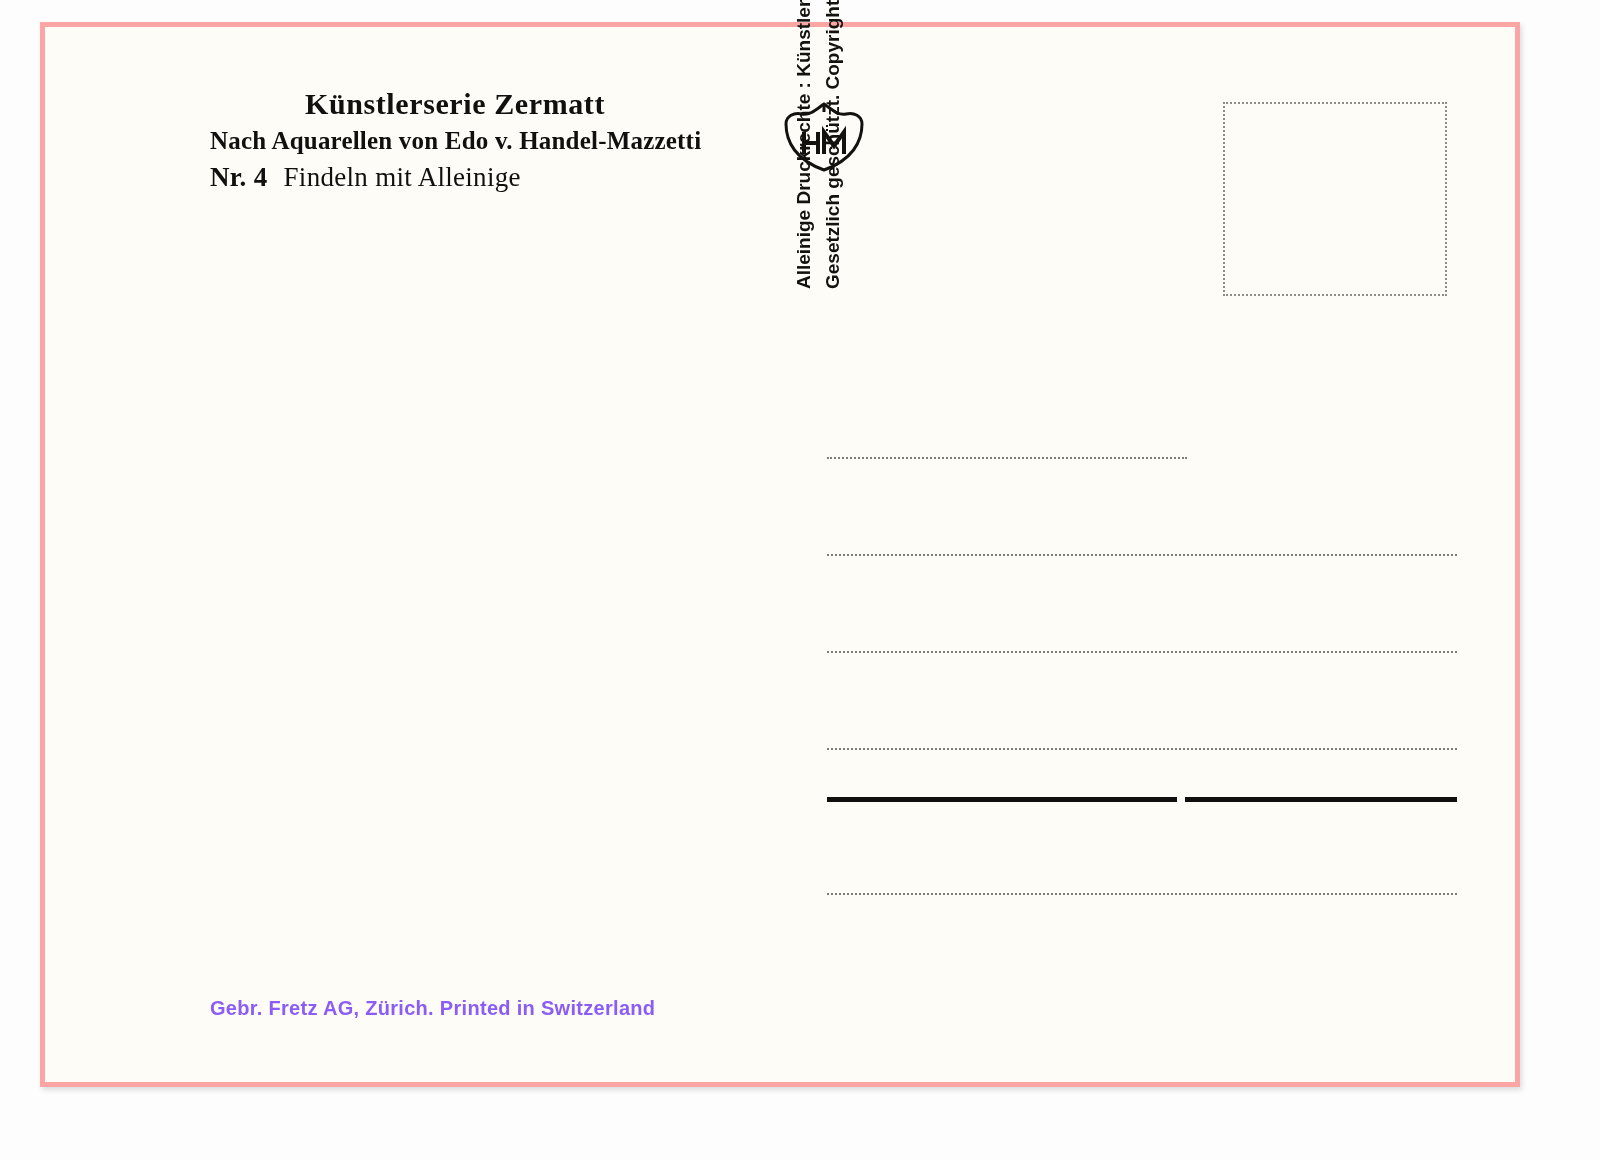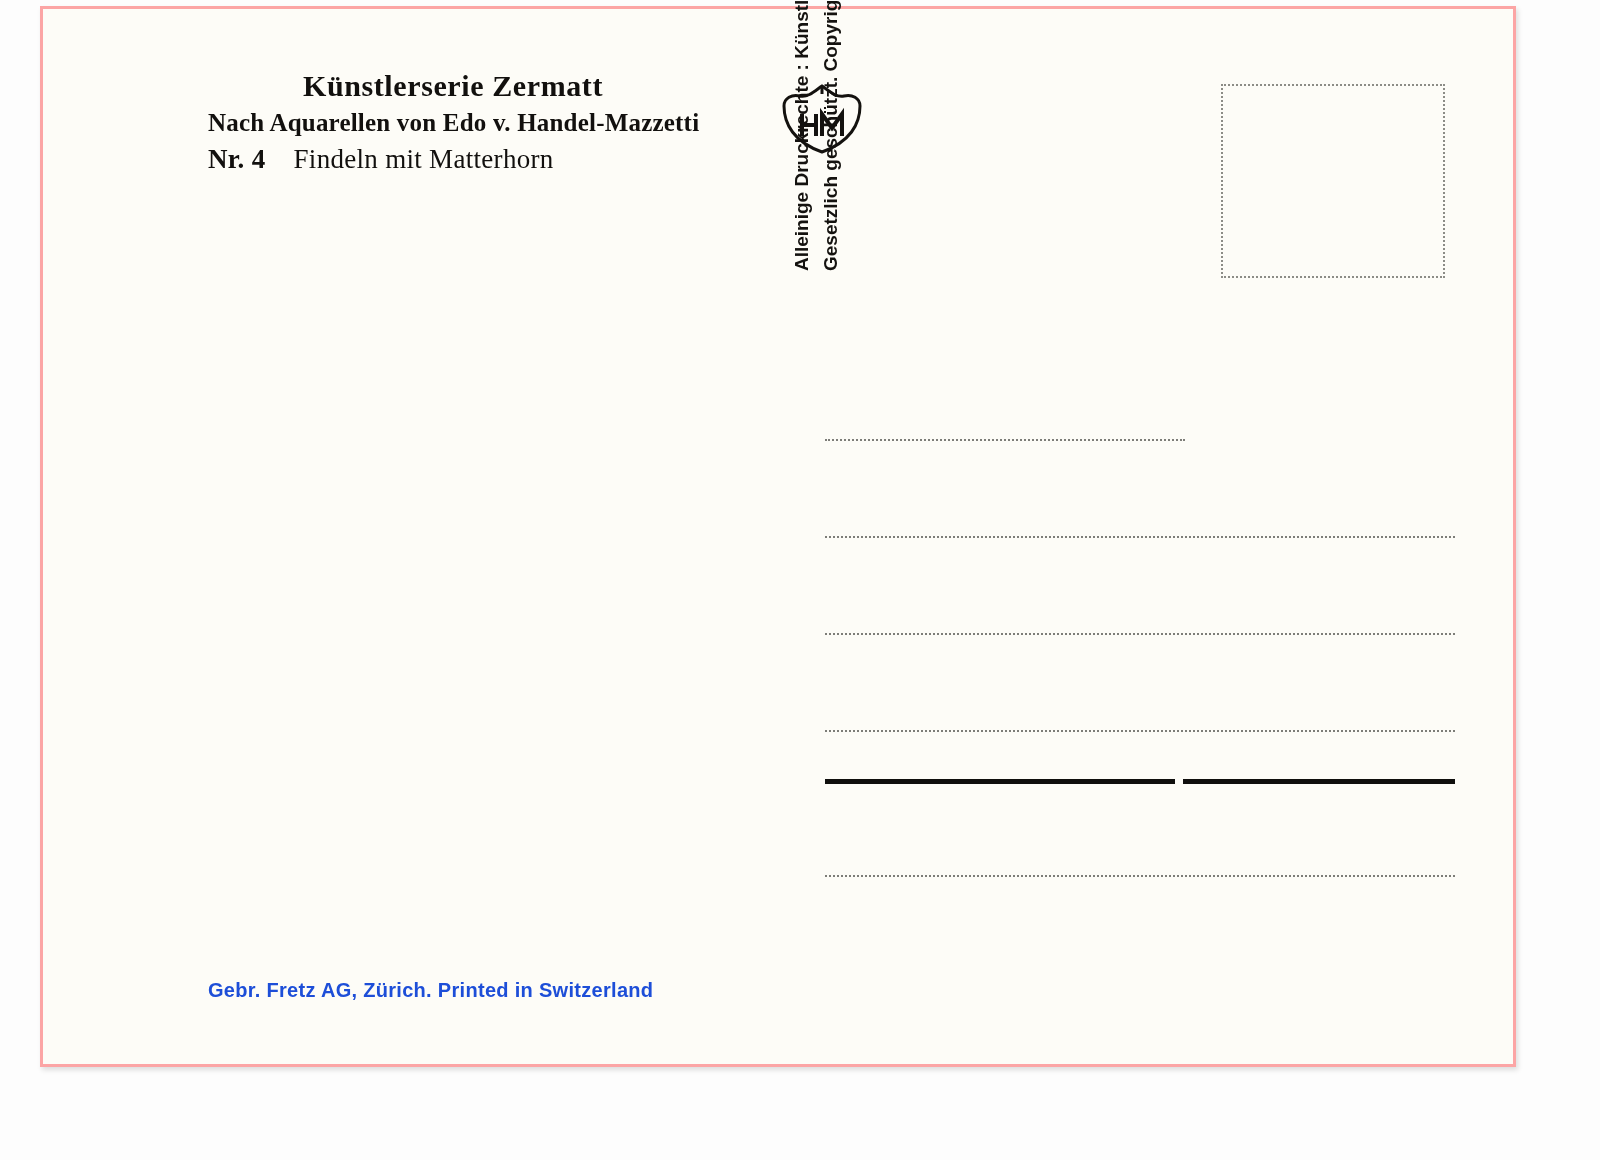--- a/index.html
+++ b/index.html
@@ -20,25 +20,25 @@
     left: 0; top: 0;
     width: 1600px;
     height: 1160px;
     background: #fdfdfd;
   }
 
   
   .postcard {
     position: absolute;
     left: 40px;
-    top: 6px;
+    top: 22px;
     width: 1470px;
     height: 1055px;
     background: #fdfcf7;
-    border: 3px solid #fca5a5;
+    border: 5px solid #fca5a5;
     box-shadow: 2px 3px 5px rgba(0,0,0,0.13);
   }
 
   
   .title-block {
     position: absolute;
     left: 165px;
     top: 58px;
     width: 640px;
     color: #12100e;
@@ -61,21 +61,21 @@
     margin: 0 0 3px 0;
   }
   .series-line3 {
     font-family: "Liberation Serif", serif;
     font-size: 27px;
     font-weight: 700;
     letter-spacing: 0.3px;
     line-height: 1.28;
     margin: 0;
     display: flex;
-    gap: 28px;
+    gap: 16px;
   }
   .series-line3 .nr {
     font-weight: 700;
   }
   .series-line3 .caption {
     font-weight: 500;
   }
 
   
   .logo {
@@ -169,37 +169,37 @@
   }
 
   
   .printer-credit {
     position: absolute;
     left: 165px;
     bottom: 62px;
     font-size: 20px;
     font-weight: 700;
     letter-spacing: 0.3px;
-    color: #1d4ed8;
+    color: #8b5cf6;
     white-space: nowrap;
   }
 </style>
 </head>
 <body>
 
 <div class="scan-bg">
 
   <div class="postcard">
 
     <div class="title-block">
       <div class="series-title">Künstlerserie Zermatt</div>
       <div class="series-sub">Nach Aquarellen von Edo v. Handel-Mazzetti</div>
       <div class="series-line3">
         <span class="nr">Nr. 4</span>
-        <span class="caption">Findeln mit Matterhorn</span>
+        <span class="caption">Findeln mit Alleinige</span>
       </div>
     </div>
 
     <div class="logo">
       <svg width="88" height="70" viewBox="0 0 88 70" xmlns="http://www.w3.org/2000/svg">
 
         <path d="M6 22 C6 14 14 10 22 12 C30 14 38 6 44 2 C50 6 58 14 66 12 C74 10 82 14 82 22
                  C82 40 72 58 44 68 C16 58 6 40 6 22 Z" fill="none" stroke="#14120f" stroke-width="3"></path>
 
         <path d="M24 30 L24 52" stroke="#14120f" stroke-width="4" fill="none"></path>

